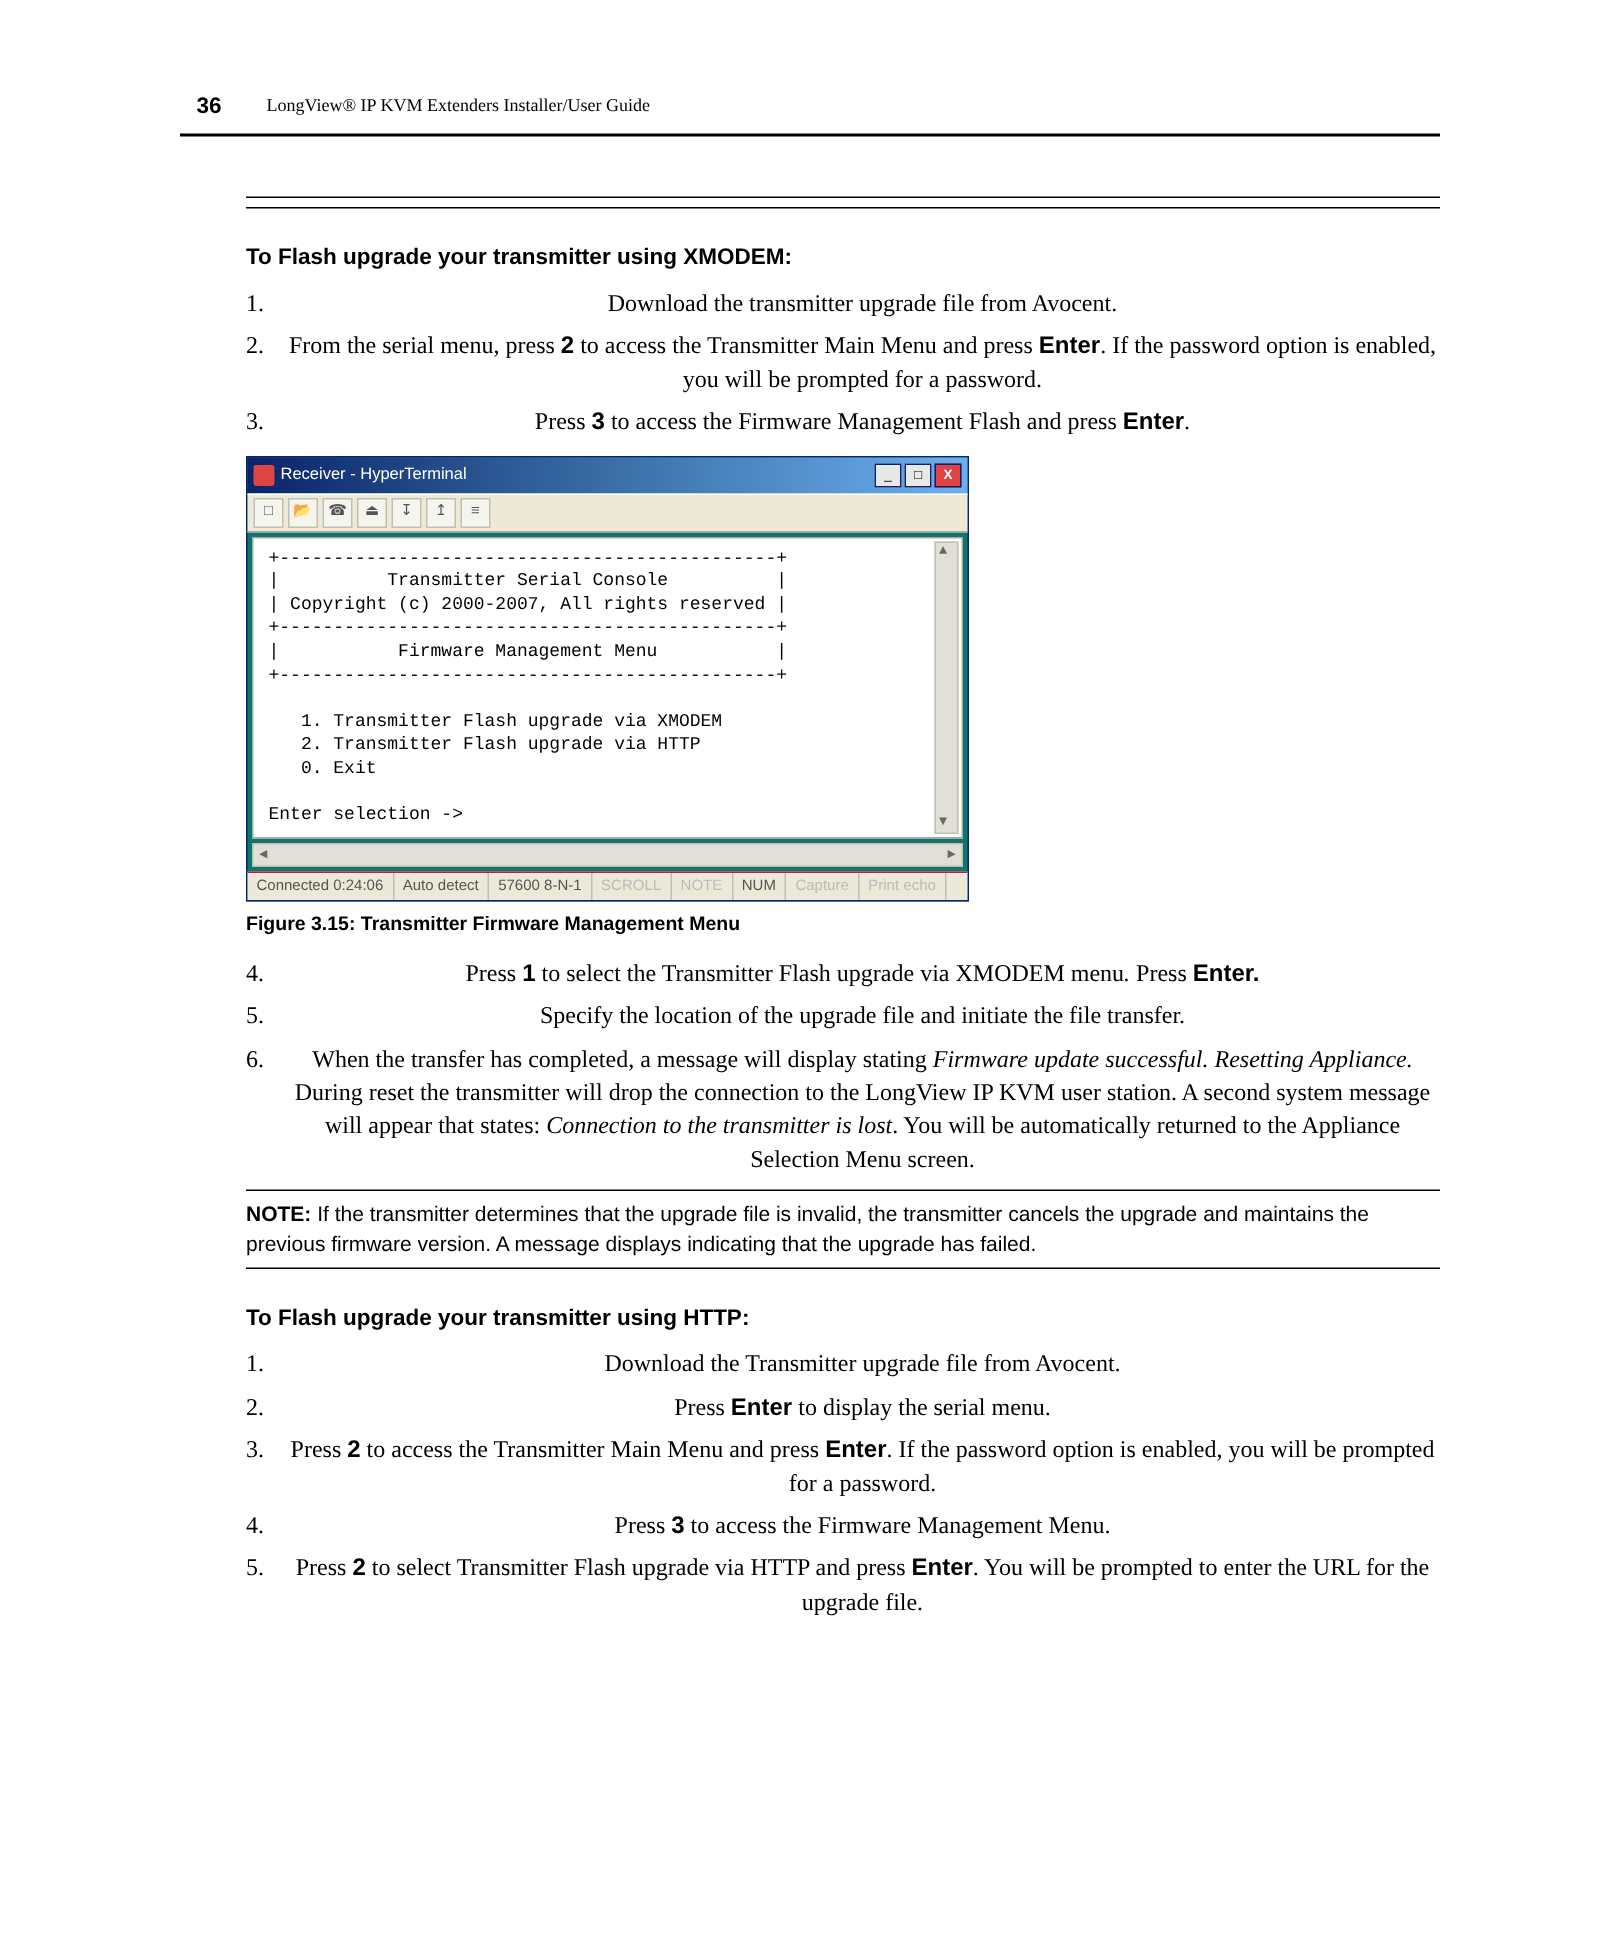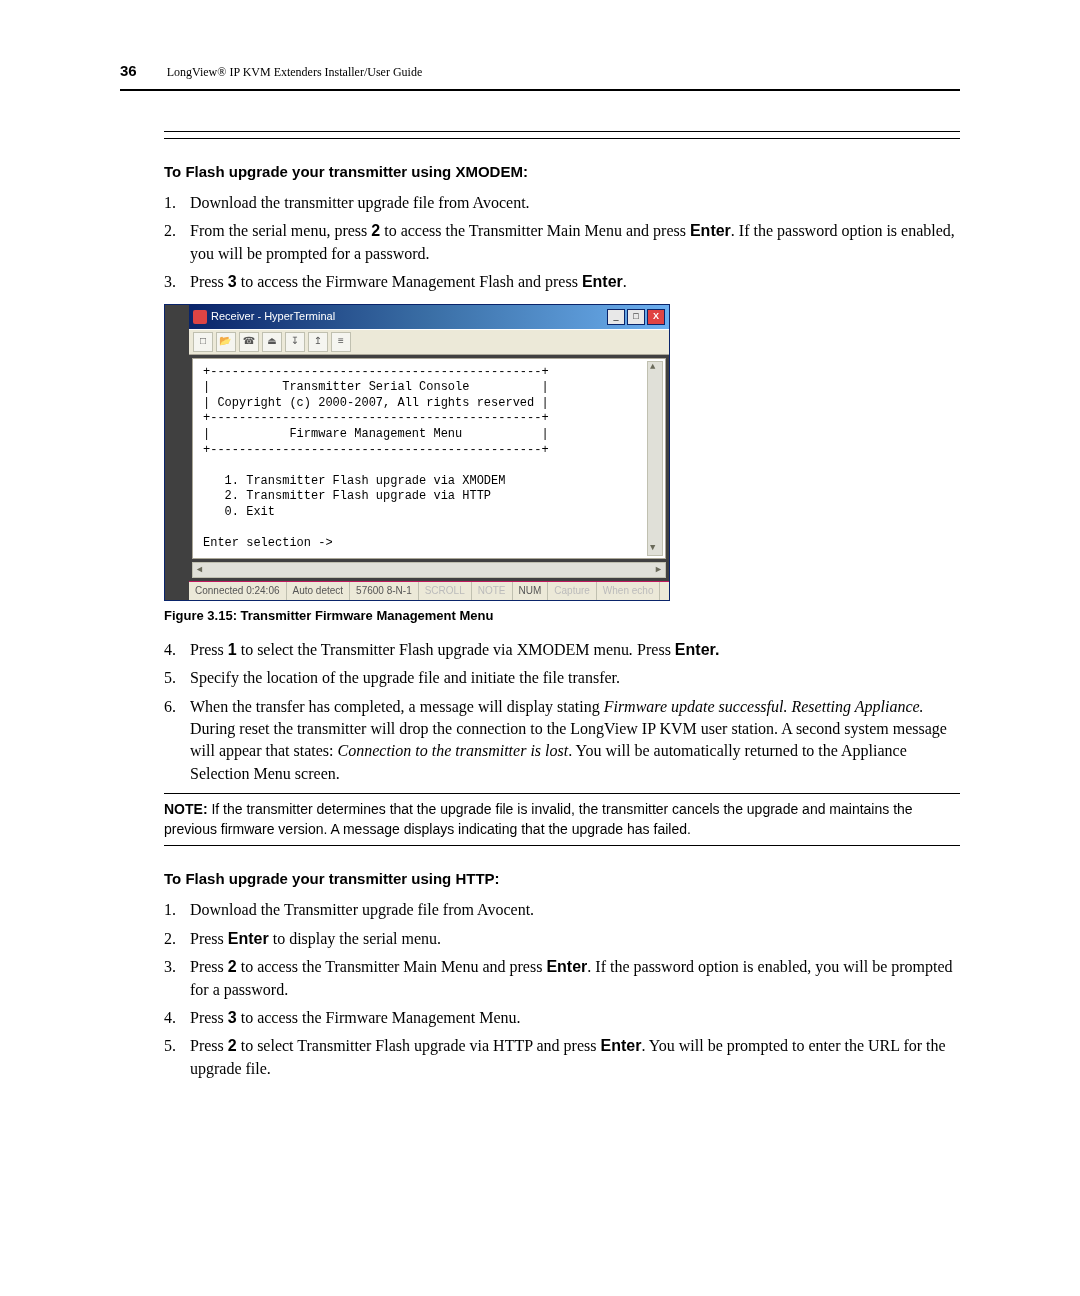--- a/index.html
+++ b/index.html
@@ -6,22 +6,23 @@
     font-family: "Times New Roman", Times, serif;
     font-size: 16px;
     color: #000;
     background: #fff;
     margin: 0;
     padding: 60px 120px 80px 120px;
     line-height: 1.4;
   }
   .header-row {
     display: flex;
-    align-items: flex-end;
+    align-items: center;
     margin-bottom: 8px;
+    margin-left: 11px;
   }
   .page-number {
     font-family: Arial, Helvetica, sans-serif;
     font-weight: bold;
     font-size: 15px;
     margin-right: 30px;
   }
   .running-header {
     font-size: 12px;
   }
@@ -59,37 +60,37 @@
   ol li {
     display: flex;
     margin: 6px 0;
   }
   .li-num {
     width: 26px;
     flex: 0 0 26px;
   }
   .li-body {
     flex: 1;
+    text-align: center;
   }
   .bold-sans {
     font-family: Arial, Helvetica, sans-serif;
     font-weight: bold;
   }
   .italic {
     font-style: italic;
   }
   
   .ht-window {
     width: 480px;
     border: 1px solid #0a246a;
     font-family: Tahoma, Arial, sans-serif;
     font-size: 11px;
     margin: 10px 0 4px 0;
-    background: #404040;
-    padding-left: 24px;
+    background: #0f766e;
   }
   .ht-titlebar {
     background: linear-gradient(to right, #0a246a, #3a6ea5, #6caff0);
     color: #fff;
     display: flex;
     align-items: center;
     padding: 2px 4px;
     height: 20px;
   }
   .ht-title-icon {
@@ -234,21 +235,21 @@
         <span>►</span>
       </div>
     <div class="ht-status">
       <span>Connected 0:24:06</span>
       <span>Auto detect</span>
       <span>57600 8-N-1</span>
       <span class="dim">SCROLL</span>
       <span class="dim">NOTE</span>
       <span>NUM</span>
       <span class="dim">Capture</span>
-      <span class="dim">When echo</span>
+      <span class="dim">Print echo</span>
     </div>
   </div>
   <div class="figure-caption">Figure 3.15: Transmitter Firmware Management Menu</div>
 
   <ol start="4">
     <li>
         <span class="li-num">4.</span>
       <span class="li-body">
         <span>Press </span><span class="bold-sans">1</span><span> to select the Transmitter Flash upgrade via XMODEM menu</span><span class="italic">.</span><span> Press </span><span class="bold-sans">Enter.</span>
       </span>

